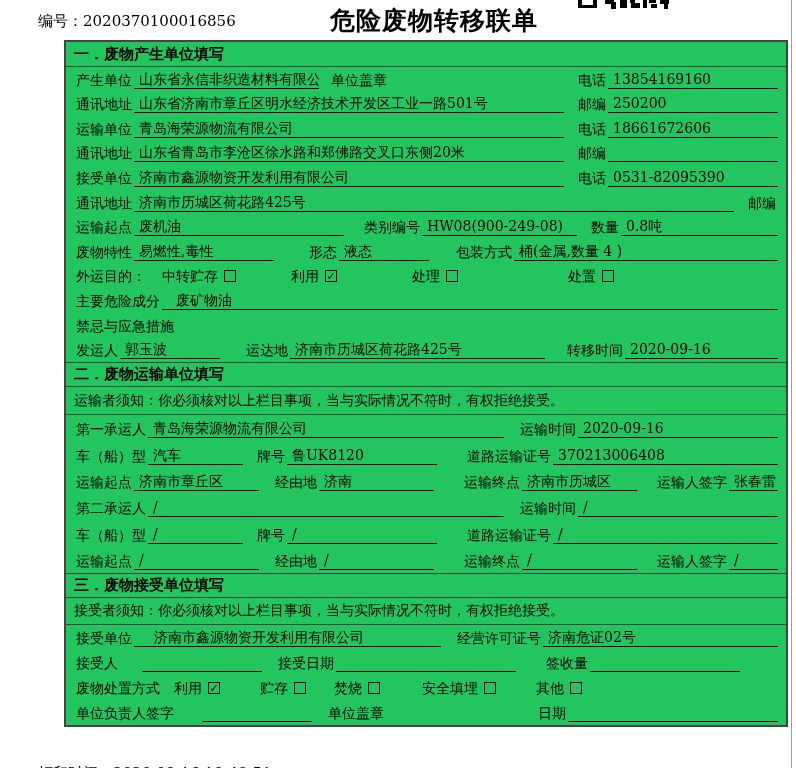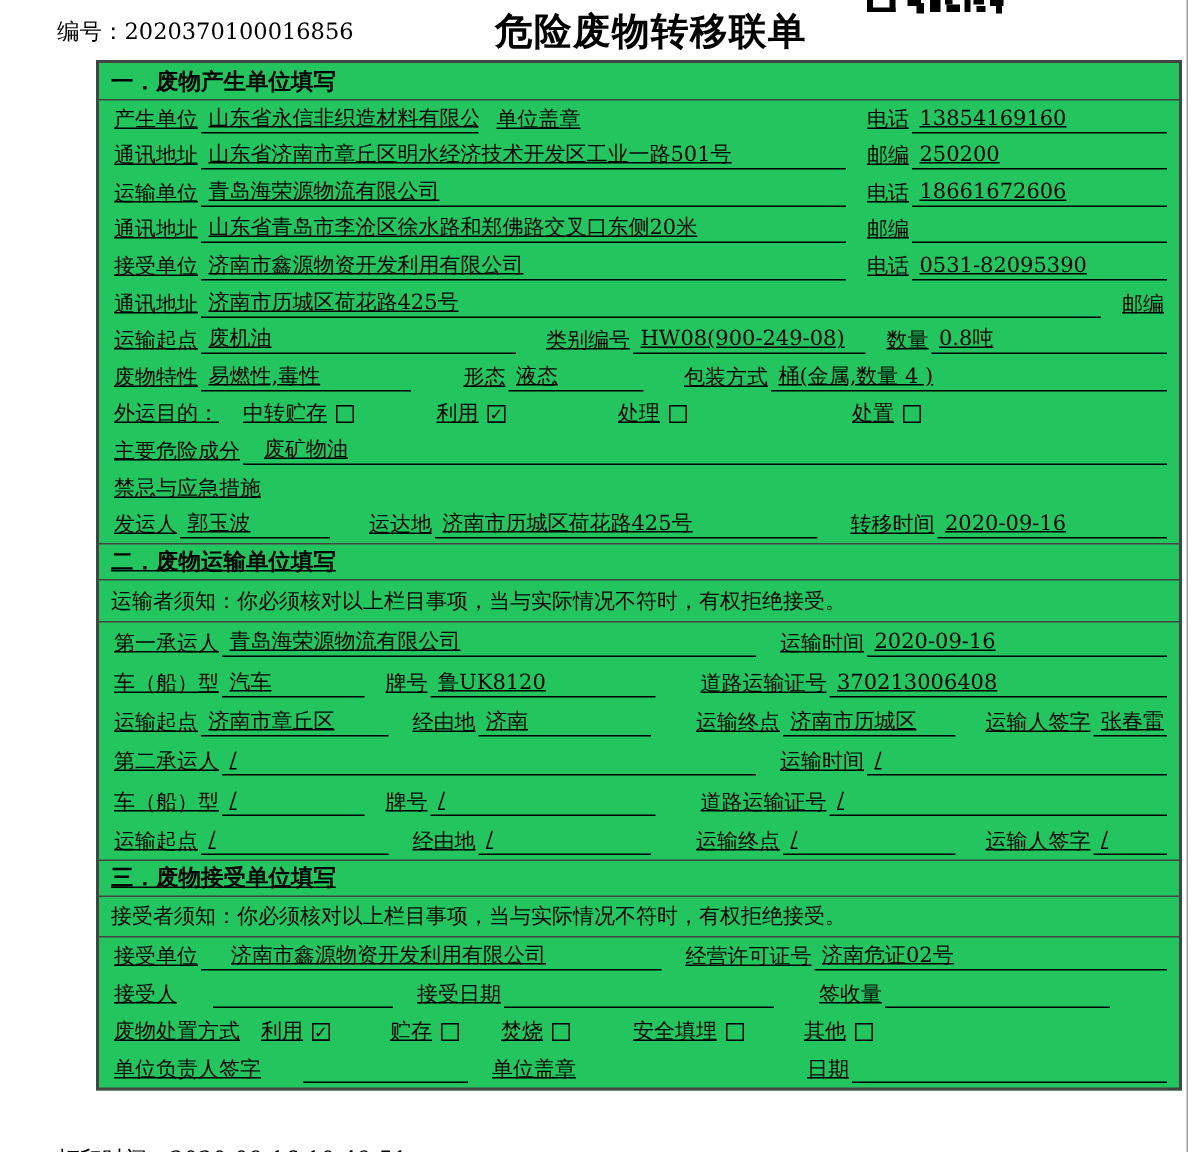--- a/index.html
+++ b/index.html
@@ -8,24 +8,24 @@
     font-family:"DejaVu Serif","Liberation Serif",serif;font-size:14px;color:#000;
   }
   *{box-sizing:border-box;}
   .serial{position:absolute;left:38px;top:12px;font-size:15px;white-space:nowrap;}
   .title{position:absolute;left:330px;top:4px;font-size:25px;font-weight:bold;
          font-family:"DejaVu Sans","Liberation Sans",sans-serif;letter-spacing:1px;white-space:nowrap;}
   .qr{position:absolute;left:578px;top:0;}
   .tbl{position:absolute;left:32px;top:40px;width:724px;border:2px solid #444;background:#22c55e;margin-left:32px;}
   .sech{height:25px;display:flex;align-items:center;padding:0 8px;font-weight:bold;font-size:15px;
         font-family:"DejaVu Sans","Liberation Sans",sans-serif;border-bottom:1.5px solid #444;}
-  .bt{border-top:1.5px solid #444;text-decoration:underline;}
+  .bt{border-top:1.5px solid #444;}
   .note{display:flex;align-items:center;padding:0 8px;border-bottom:1.5px solid #444;font-size:14px;}
   .note2{height:28px;} .note3{height:27px;}
-  .row{display:flex;align-items:flex-end;padding:0 8px 3px 8px;text-decoration:underline;}
+  .row{display:flex;align-items:flex-end;padding:0 8px 3px 8px;}
   .rA{height:24.6px;} .rB{height:26.3px;} .rC{height:25px;}
   .lbl{white-space:nowrap;padding:0 2px;line-height:18px;}
   .val{border-bottom:1px solid #000;white-space:nowrap;overflow:hidden;padding:0 5px;
        min-height:18px;line-height:18px;}
   .fl{flex:1;}
   .sp{flex:1;}
   .opt{display:flex;align-items:center;line-height:18px;white-space:nowrap;}
   .cb{display:inline-block;width:12px;height:12px;border:1px solid #000;margin-left:6px;
       font-size:11px;line-height:11px;text-align:center;
       font-family:"DejaVu Sans","Liberation Sans",sans-serif;}

